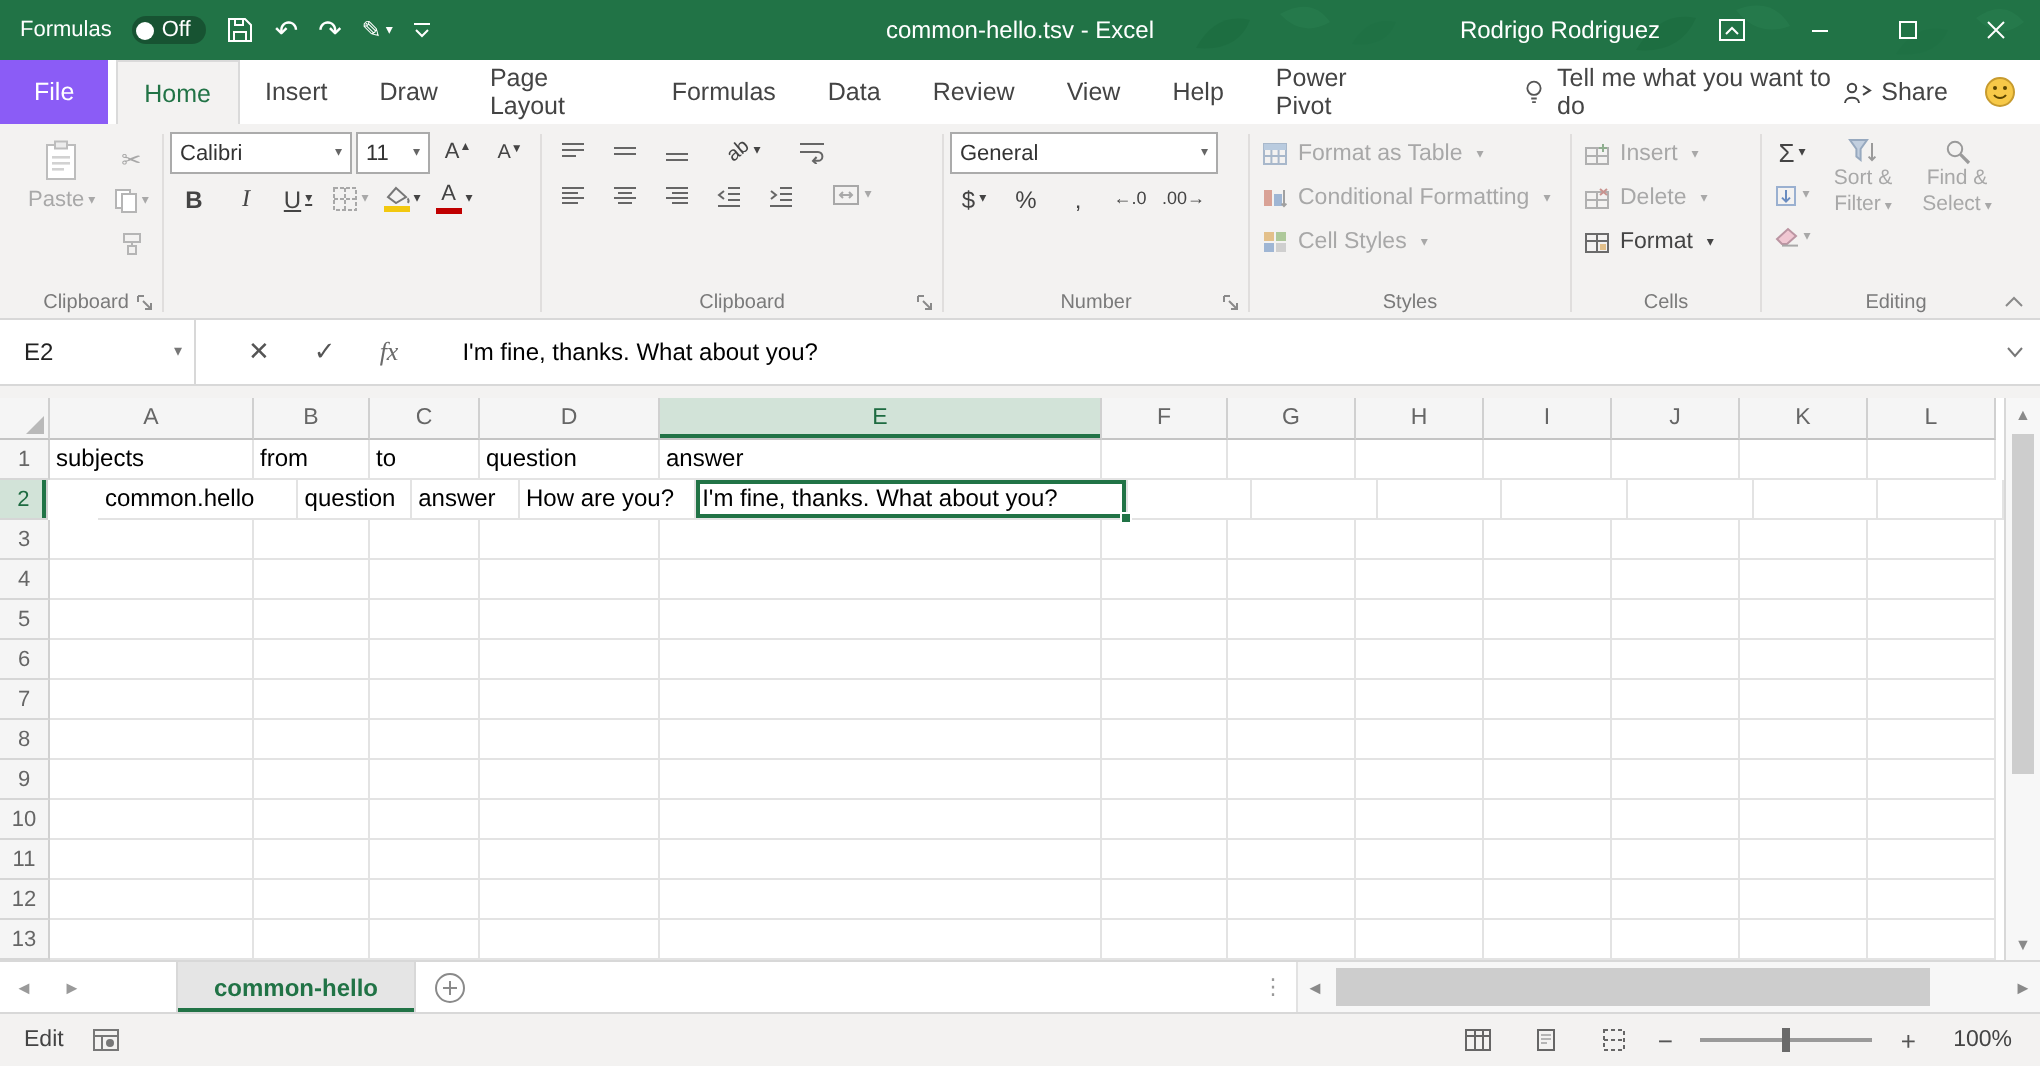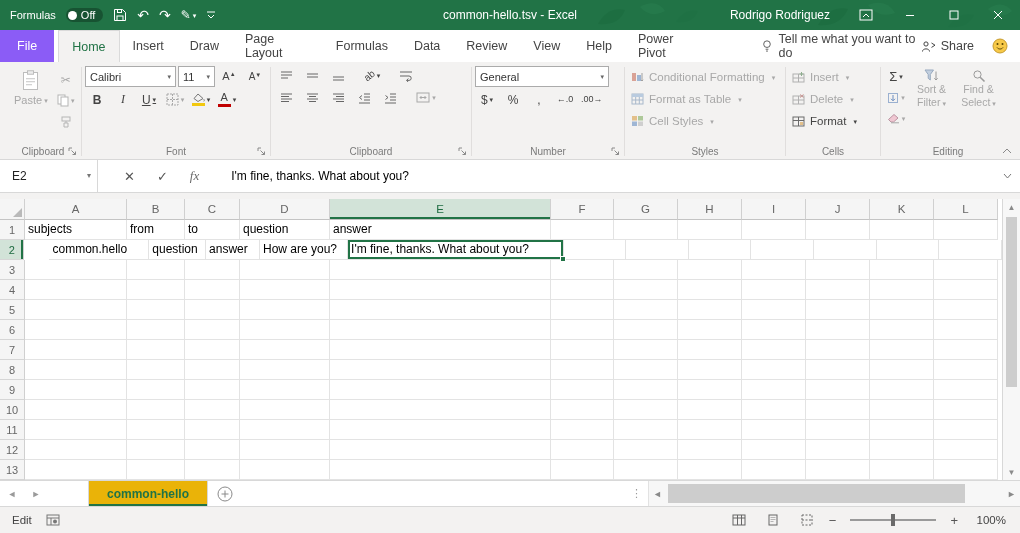--- a/index.html
+++ b/index.html
@@ -83,21 +83,21 @@
   .fill-handle { position:absolute; right:-3px; bottom:-3px; width:6px; height:6px; background:#217346; border:1px solid #fff; }
   .vscroll { flex:0 0 17px; border-left:1px solid #d8d8d8; background:#f7f7f7; display:flex; flex-direction:column; align-items:center; }
   .vs-btn { height:16px; width:17px; color:#8a8a8a; font-size:8px; display:flex; align-items:center; justify-content:center; }
   .vs-thumb { width:11px; height:170px; background:#cdcdcd; margin-top:2px; }
   .vs-spring { flex:1; }
 
   
   .sheetbar { flex:0 0 26px; background:#fff; border-top:1px solid #d8d8d8; display:flex; align-items:stretch; font-size:12px; }
   .snav { width:24px; display:flex; align-items:center; justify-content:center; color:#9a9a9a; font-size:9px; }
   .sheet-tab { margin-left:40px; padding:0 18px; display:flex; align-items:center; color:#217346; font-weight:bold;
-               background:#eab308; border-left:1px solid #d8d8d8; border-right:1px solid #d8d8d8;
+               background:#e5e5e5; border-left:1px solid #d8d8d8; border-right:1px solid #d8d8d8;
                box-shadow: inset 0 -2px 0 #217346; }
   .addsheet { width:34px; display:flex; align-items:center; justify-content:center; }
   .sdots { margin-left:auto; display:flex; align-items:center; color:#9a9a9a; padding:0 6px; font-size:11px; }
   .hscroll { width:372px; display:flex; align-items:center; background:#f7f7f7; border-left:1px solid #e2e2e2; }
   .hs-btn { width:17px; height:100%; display:flex; align-items:center; justify-content:center; color:#8a8a8a; font-size:9px; }
   .hs-track { flex:1; height:100%; position:relative; }
   .hs-thumb { position:absolute; left:2px; top:3px; bottom:3px; width:88%; background:#cdcdcd; }
 
   
   .statusbar { flex:0 0 27px; background:#f3f2f1; border-top:1px solid #d8d8d8; display:flex; align-items:center;
@@ -315,27 +315,20 @@
         </div>
         <div class="sbtn">
           <span class="colorbtn">
             <span style="font-size:11px;line-height:1;color:#444;">A</span>
             <span class="cbar" style="background:#c00000"></span>
           </span>
             <span class="dd">▾</span>
         </div>
       </div>
     </div>
-    <div class="rg-label">
-      <span>Font</span>
-      <svg class="launcher" width="9" height="9" viewBox="0 0 9 9">
-        <path d="M1 1 H4 M1 1 V4" stroke="#8a8a8a" fill="none"></path>
-          <path d="M3.5 3.5 L7.5 7.5 M7.5 4.5 V7.5 H4.5" stroke="#8a8a8a" fill="none"></path>
-      </svg>
-    </div>
   </div>
   <div class="rg-sep"></div>
 
   <div class="rgroup" style="width:198px">
     <div class="rcol" style="flex:1">
       <div class="rrow">
         <div class="sbtn">
           <svg width="13" height="12" viewBox="0 0 13 12">
               <path d="M1 2 H12 M1 5 H12 M1 8 H8" stroke="#666"></path>
             </svg>
@@ -442,34 +435,34 @@
           <path d="M3.5 3.5 L7.5 7.5 M7.5 4.5 V7.5 H4.5" stroke="#8a8a8a" fill="none"></path>
       </svg>
     </div>
   </div>
   <div class="rg-sep"></div>
 
   <div class="rgroup" style="width:158px">
     <div class="rcol" style="flex:1">
       <div class="mbtn dis">
         <svg width="13" height="12" viewBox="0 0 13 12">
+          <rect x="1" y="1" width="11" height="10" fill="none" stroke="#a8b8cb"></rect>
+            <rect x="1" y="1" width="11" height="3" fill="#b9cbdf"></rect>
+          <path d="M1 7 H12 M4.7 4 V11 M8.3 4 V11" stroke="#a8b8cb"></path>
+        </svg>
+        <span>Format as Table</span>
+        <span class="dd">▾</span>
+      </div>
+      <div class="mbtn dis">
+        <svg width="13" height="12" viewBox="0 0 13 12">
           <rect x="1" y="2" width="4" height="8" fill="#d9a296"></rect>
             <rect x="6" y="4" width="4" height="6" fill="#9fb6d4"></rect>
           <path d="M11 2 V10 M9.8 8.8 L11 10 L12.2 8.8" fill="none" stroke="#a0a0a0"></path>
         </svg>
         <span>Conditional Formatting</span>
-        <span class="dd">▾</span>
-      </div>
-      <div class="mbtn dis">
-        <svg width="13" height="12" viewBox="0 0 13 12">
-          <rect x="1" y="1" width="11" height="10" fill="none" stroke="#a8b8cb"></rect>
-            <rect x="1" y="1" width="11" height="3" fill="#b9cbdf"></rect>
-          <path d="M1 7 H12 M4.7 4 V11 M8.3 4 V11" stroke="#a8b8cb"></path>
-        </svg>
-        <span>Format as Table</span>
         <span class="dd">▾</span>
       </div>
       <div class="mbtn dis">
         <svg width="13" height="12" viewBox="0 0 13 12">
           <rect x="1" y="1" width="5" height="4.5" fill="#e3c08a"></rect>
             <rect x="7" y="1" width="5" height="4.5" fill="#aec99a"></rect>
           <rect x="1" y="6.5" width="5" height="4.5" fill="#9fb6d4"></rect>
             <rect x="7" y="6.5" width="5" height="4.5" fill="#cfcfcf"></rect>
         </svg>
         <span>Cell Styles</span>

